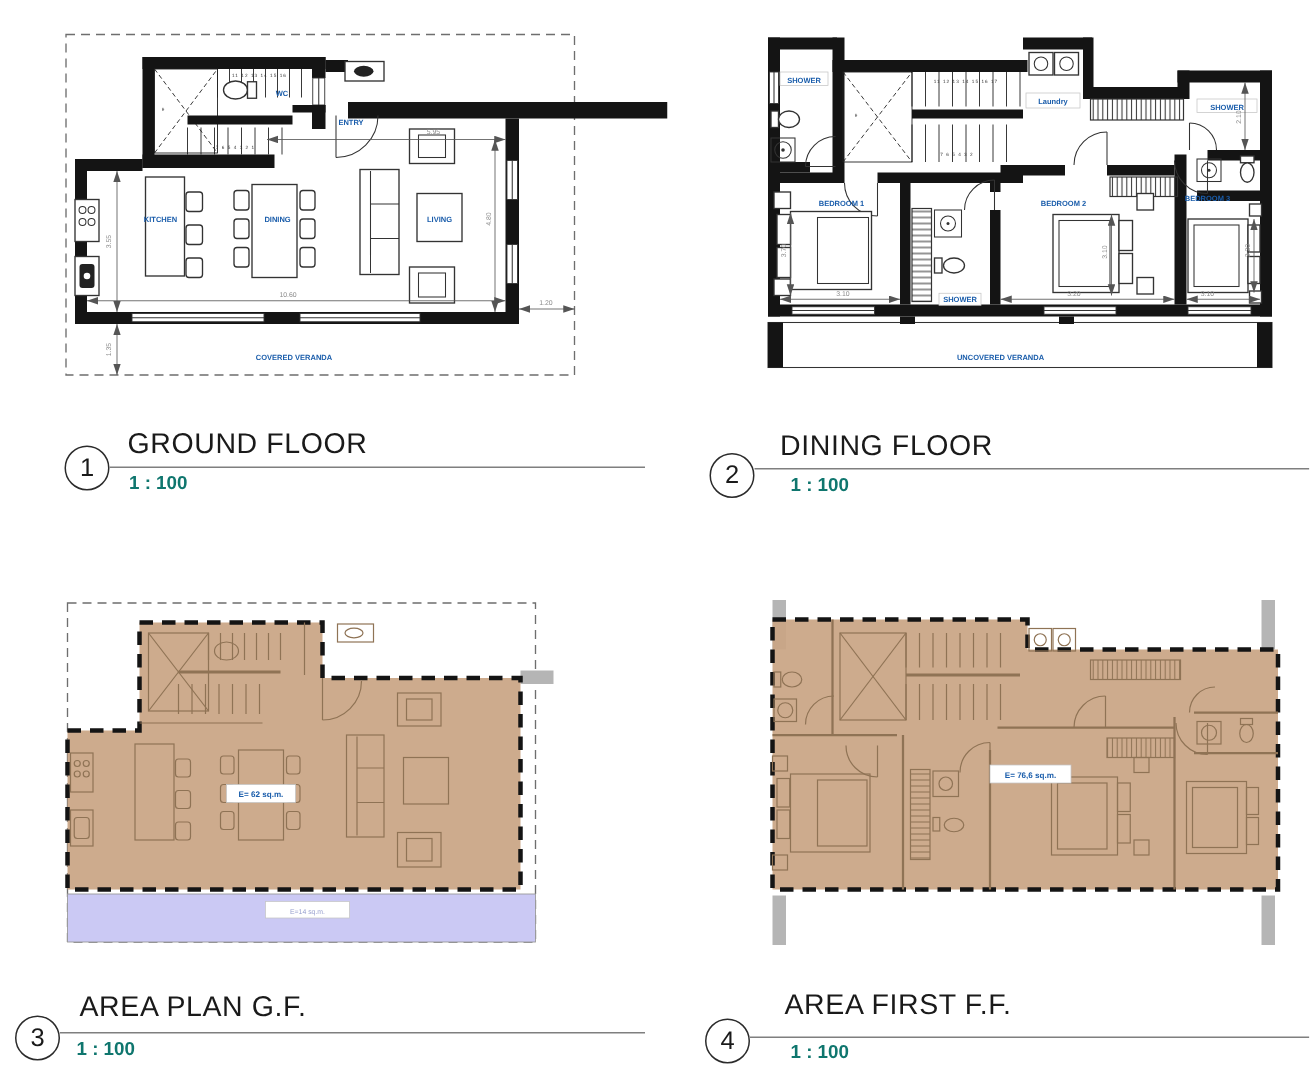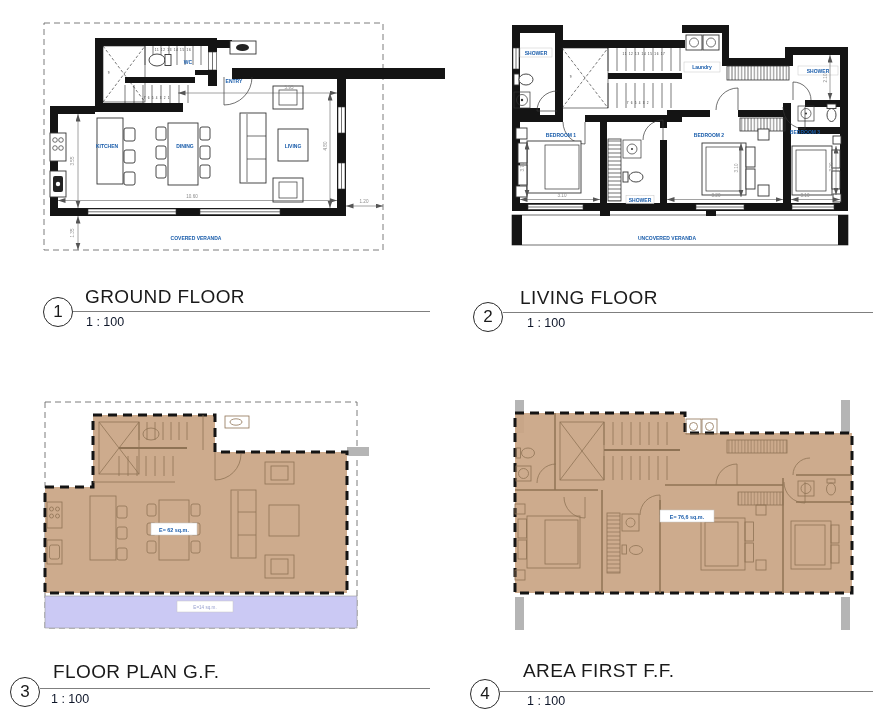--- a/index.html
+++ b/index.html
@@ -23,21 +23,21 @@
   .gwall{fill:none;stroke:#8F7355;stroke-width:1.5;}
   .lavband{fill:#CBC9F4;stroke:#9a9a9a;stroke-width:0.6;}
   .whitebox{fill:#ffffff;stroke:#c5c5c5;stroke-width:0.5;}
   .arealbl{fill:#1A5DAB;font-family:"Liberation Sans",sans-serif;font-weight:bold;font-size:5.4px;text-anchor:middle;}
   .lavlbl{fill:#99A1CF;font-family:"Liberation Sans",sans-serif;font-size:4.6px;text-anchor:middle;}
   
   .vt-circle{position:absolute;width:30px;height:30px;border:1.6px solid #2b2b2b;border-radius:50%;
              display:flex;align-items:center;justify-content:center;font-size:17px;color:#1a1a1a;background:#fff;box-sizing:border-box;}
   .vt-name{position:absolute;font-size:19px;color:#1a1a1a;letter-spacing:0.4px;white-space:nowrap;}
   .vt-line{position:absolute;height:0;border-top:1.6px solid #7f7f7f;}
-  .vt-scale{position:absolute;font-size:12.5px;color:#0f172a;}
+  .vt-scale{position:absolute;font-size:12.5px;color:#0f766e;font-weight:bold;}
 </style>
 </head>
 <body>
 
 <div class="stage">
 
   <svg class="vp" style="left:40px;top:15px" width="405" height="255" viewBox="0 0 405 255">
     <defs>
       <marker id="arr" markerWidth="9" markerHeight="7" refX="7.5" refY="2.5" orient="auto-start-reverse" markerUnits="userSpaceOnUse">
         <path d="M0,0 L7.5,2.5 L0,5 Z" fill="#555"></path>
@@ -573,28 +573,28 @@
   <div class="vt-circle" style="left:43px;top:297px">
     <span>1</span>
   </div>
   <div class="vt-name" style="left:85px;top:286px">GROUND FLOOR</div>
   <div class="vt-line" style="left:73px;top:311px;width:357px"></div>
   <div class="vt-scale" style="left:86px;top:315px">1 : 100</div>
 
   <div class="vt-circle" style="left:473px;top:302px">
     <span>2</span>
   </div>
-  <div class="vt-name" style="left:520px;top:287px">LIVING FLOOR</div>
+  <div class="vt-name" style="left:520px;top:287px">DINING FLOOR</div>
   <div class="vt-line" style="left:503px;top:312px;width:370px"></div>
   <div class="vt-scale" style="left:527px;top:316px">1 : 100</div>
 
   <div class="vt-circle" style="left:10px;top:677px">
     <span>3</span>
   </div>
-  <div class="vt-name" style="left:53px;top:661px">FLOOR PLAN G.F.</div>
+  <div class="vt-name" style="left:53px;top:661px">AREA PLAN G.F.</div>
   <div class="vt-line" style="left:40px;top:688px;width:390px"></div>
   <div class="vt-scale" style="left:51px;top:692px">1 : 100</div>
 
   <div class="vt-circle" style="left:470px;top:679px">
     <span>4</span>
   </div>
   <div class="vt-name" style="left:523px;top:660px">AREA FIRST F.F.</div>
   <div class="vt-line" style="left:500px;top:691px;width:373px"></div>
   <div class="vt-scale" style="left:527px;top:694px">1 : 100</div>
 

